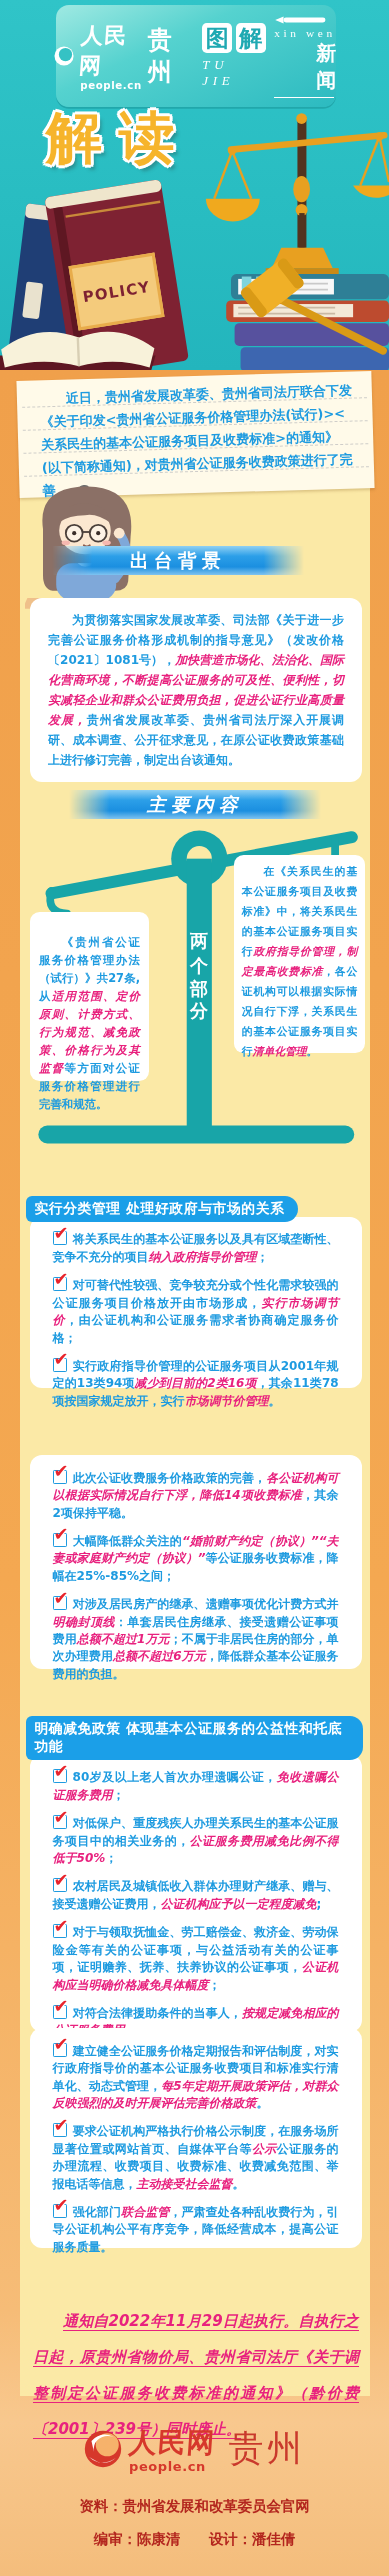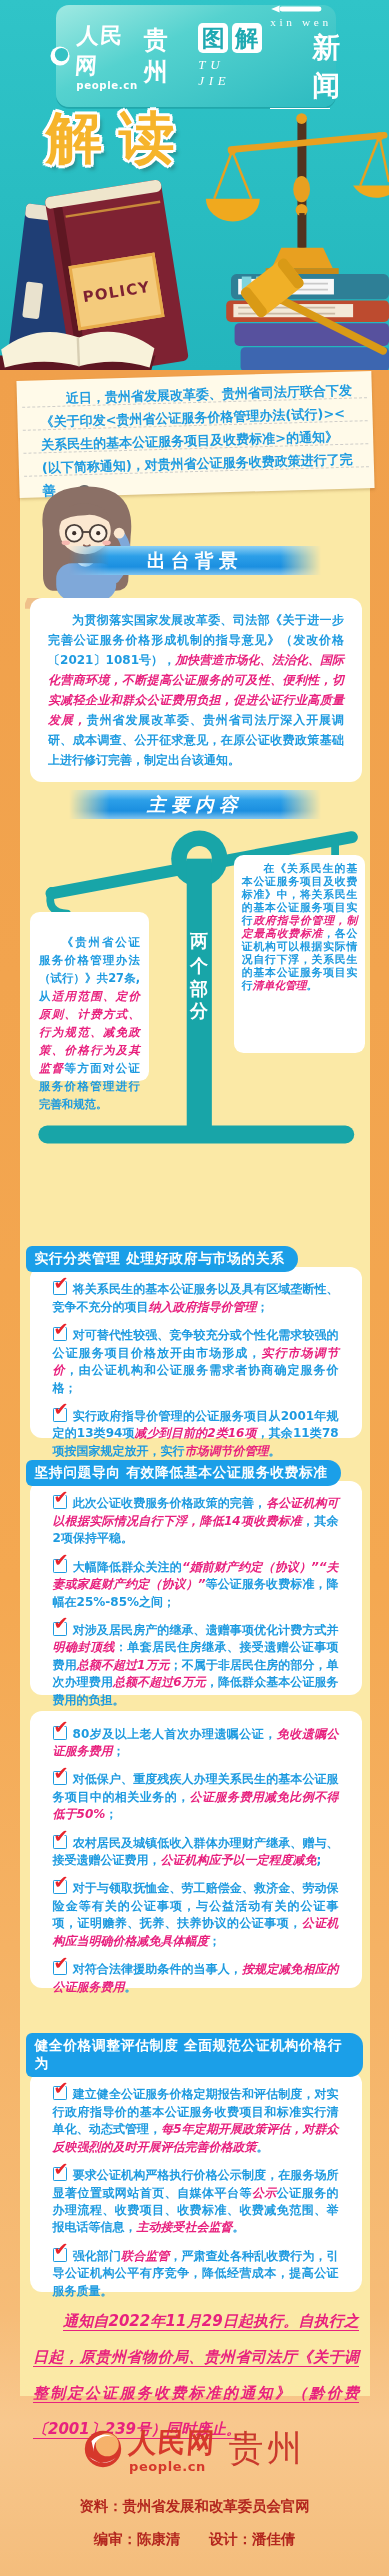--- a/index.html
+++ b/index.html
@@ -18,21 +18,21 @@
   .brand-region{color:#fff;font-weight:bold;font-size:24px;margin-left:6px;letter-spacing:2.4px;}
   .brand-divider{width:1.8px;height:71px;background:#fff;opacity:.95;margin:0 8.4px 0 9.6px;border-radius:1.2px;}
   .tujie{display:flex;flex-direction:column;align-items:center;}
   .tujie-boxes{display:flex;gap:3.6px;}
   .tujie-box{width:30px;height:30px;background:#fff;border-radius:4.8px;display:flex;align-items:center;justify-content:center;
     color:#1FA9B2;font-size:23px;font-weight:bold;}
   .tujie-latin{color:#fff;font-family:"Liberation Serif",serif;font-style:italic;font-size:13px;letter-spacing:4.8px;margin-top:3.6px;}
   .xinwen{display:flex;flex-direction:column;align-items:flex-start;margin-left:8.4px;}
   .pen-icon{width:55px;height:12px;margin-bottom:1.2px;}
   .xinwen-latin{color:#fff;font-family:"Liberation Serif",serif;font-size:11.4px;letter-spacing:3.6px;}
-  .xinwen-cn{color:#fff;font-weight:bold;font-size:28px;letter-spacing:2.4px;margin-top:1.2px;margin-left:42px;}
+  .xinwen-cn{color:#fff;font-weight:bold;font-size:20px;letter-spacing:2.4px;margin-top:1.2px;margin-left:42px;}
   .xinwen-rule{width:60px;height:1.2px;background:#fff;margin-top:2.4px;}
 
   .main-title{position:absolute;left:46px;top:101px;font-size:56px;font-weight:900;color:#F6B42B;letter-spacing:17px;
     text-shadow:-2.4px -2.4px 0 #fff,2.4px -2.4px 0 #fff,-2.4px 2.4px 0 #fff,2.4px 2.4px 0 #fff,0 -3px 0 #fff,0 3px 0 #fff,-3px 0 0 #fff,3px 0 0 #fff,4.2px 5.4px 3.6px rgba(40,90,90,.45);}
   .hero-svg{position:absolute;left:0;top:111px;width:389px;height:261px;}
   .policy-box{position:absolute;left:73px;top:259px;width:81px;height:59px;background:#F4CB7C;border:3.6px solid #E8AC4B;
     transform:rotate(-9deg);display:flex;align-items:center;justify-content:center;
     color:#7E2232;font-weight:900;font-size:15px;letter-spacing:1.2px;}
 
   
@@ -43,38 +43,38 @@
   .paper{position:absolute;left:18px;top:376px;width:355px;height:117px;background:#FFFAE9;transform:rotate(-1.6deg);
     box-shadow:0 1.8px 3px rgba(120,70,10,.25);}
   .paper-line{position:absolute;left:4.8px;right:4.8px;border-top:1.2px dashed #BFBFBF;opacity:.75;}
   .intro-text{position:absolute;left:23px;right:18px;top:7.2px;color:#1E9BE0;font-weight:bold;font-size:13px;line-height:23px;text-indent:2em;}
 
   
   .banner{position:absolute;height:29px;line-height:29px;text-align:center;color:#fff;font-size:18.6px;font-weight:900;letter-spacing:5.4px;
     background:linear-gradient(180deg,#8FD0F4 0%,#2C9FE8 35%,#1B8FE0 72%,#7FC3F0 100%);
     -webkit-mask:linear-gradient(90deg,transparent 0,#000 16%,#000 84%,transparent 100%);
     mask:linear-gradient(90deg,transparent 0,#000 16%,#000 84%,transparent 100%);}
-  .banner-bg{left:69px;top:546px;width:252px;}
+  .banner-bg{left:52px;top:546px;width:252px;}
   .banner-content{left:69px;top:790px;width:252px;font-style:italic;}
   .banner-features{left:33px;top:1201px;width:323px;letter-spacing:3px;}
 
   .white-card{position:absolute;background:#fff;border-radius:12px;box-sizing:border-box;color:#1E9BE0;font-weight:bold;}
   .bg-card{left:30px;top:598px;width:332px;min-height:145px;padding:12px 18px;font-size:12px;line-height:20px;text-indent:2em;text-align:justify;}
 
   .hl{color:#E8217E;font-style:italic;}
 
   
   .girl-svg{position:absolute;left:25px;top:478px;width:129px;height:132px;}
 
   
   .scale-svg{position:absolute;left:0;top:812px;width:389px;height:347px;}
   .scale-label{position:absolute;left:186px;top:918px;width:26px;height:204px;writing-mode:vertical-rl;text-orientation:upright;
     color:#fff;font-size:18px;font-weight:900;letter-spacing:23px;text-align:left;line-height:26px;}
   .left-card{left:30px;top:912px;width:119px;height:169px;border-radius:9.6px;padding:21px 9px;font-size:11.4px;line-height:18px;text-indent:2em;text-align:justify;}
-  .right-card{left:234px;top:855px;width:131px;height:198px;border-radius:9.6px;padding:7.2px 7.8px;font-size:10.8px;line-height:13px;text-indent:2em;text-align:justify;}
+  .right-card{left:234px;top:855px;width:131px;height:198px;border-radius:9.6px;padding:7.2px 7.8px;font-size:10.8px;line-height:20px;text-indent:2em;text-align:justify;}
 
   
   .group{position:absolute;left:26px;width:337px;}
   .pill{display:inline-block;position:relative;z-index:2;background:#1B9FE8;color:#fff;font-size:13.8px;font-weight:900;
     padding:3.6px 13px 4.2px 8.4px;border-radius:6px 13px 13px 6px;letter-spacing:0.6px;}
   .fcard{position:relative;margin:-4.8px 0 0 3.6px;width:332px;background:#fff;border-radius:12px;padding:14.4px 23px;box-sizing:border-box;}
   .item{color:#1E9BE0;font-weight:bold;font-size:12px;line-height:17.4px;margin-bottom:10.8px;text-align:justify;}
   .item:last-child{margin-bottom:0;}
   .cbx{display:inline-block;position:relative;width:12px;height:12px;border:1.8px solid #1E9BE0;background:#fff;border-radius:1.2px;
     margin-right:6px;vertical-align:-1.8px;}
@@ -240,38 +240,38 @@
     <circle cx="333" cy="78" r="47" fill="#18A5A8"></circle>
     <circle cx="333" cy="78" r="21" fill="#FBE9A6"></circle>
     <rect x="312" y="78" width="42" height="468" fill="#18A5A8"></rect>
     <rect x="64" y="524" width="528" height="30" rx="15" fill="#18A5A8"></rect>
   </svg>
   <div class="scale-label">两个部分</div>
   <div class="white-card left-card"><span>《贵州省公证服务价格管理办法（试行）》共27条,从</span><span class="hl">适用范围、定价原则、计费方式、行为规范、减免政策、价格行为及其监督</span><span>等方面对公证服务价格管理进行完善和规范。</span></div>
   <div class="white-card right-card"><span>在《关系民生的基本公证服务项目及收费标准》中，将关系民生的基本公证服务项目实行</span><span class="hl">政府指导价管理，制定最高收费标准</span><span>，各公证机构可以根据实际情况自行下浮，关系民生的基本公证服务项目实行</span><span class="hl">清单化管理</span><span>。</span></div>
 
   <div>
-      <div class="group" style="top: 1246px;"><div class="pill">实行分类管理  处理好政府与市场的关系</div><div class="fcard" style="height: 171px;">
+      <div class="group" style="top: 1196px;"><div class="pill">实行分类管理  处理好政府与市场的关系</div><div class="fcard" style="height: 171px;">
           <div class="item"><span class="cbx"><span class="ck">✔</span></span><span>将关系民生的基本公证服务以及具有区域垄断性、竞争不充分的项目</span><span class="hl">纳入政府指导价管理</span><span>；</span></div>
           <div class="item"><span class="cbx"><span class="ck">✔</span></span><span>对可替代性较强、竞争较充分或个性化需求较强的公证服务项目价格放开由市场形成，</span><span class="hl">实行市场调节价</span><span>，由公证机构和公证服务需求者协商确定服务价格；</span></div>
           <div class="item"><span class="cbx"><span class="ck">✔</span></span><span>实行政府指导价管理的公证服务项目从2001年规定的13类94项</span><span class="hl">减少到目前的2类16项</span><span>，其余11类78项按国家规定放开，实行</span><span class="hl">市场调节价管理</span><span>。</span></div>
         </div></div>
-      <div class="group" style="top: 1460px;"><div class="pill">坚持问题导向  有效降低基本公证服务收费标准</div><div class="fcard" style="height: 214px;">
+      <div class="group" style="top: 1460px;"><div class="fcard" style="height: 214px;">
           <div class="item"><span class="cbx"><span class="ck">✔</span></span><span>此次公证收费服务价格政策的完善，</span><span class="hl">各公证机构可以根据实际情况自行下浮，降低14项收费标准</span><span>，其余2项保持平稳。</span></div>
           <div class="item"><span class="cbx"><span class="ck">✔</span></span><span>大幅降低群众关注的</span><span class="hl">“婚前财产约定（协议）”“夫妻或家庭财产约定（协议）”</span><span>等公证服务收费标准，降幅在25%-85%之间；</span></div>
           <div class="item"><span class="cbx"><span class="ck">✔</span></span><span>对涉及居民房产的继承、遗赠事项优化计费方式并</span><span class="hl">明确封顶线</span><span>：单套居民住房继承、接受遗赠公证事项费用</span><span class="hl">总额不超过1万元</span><span>；不属于非居民住房的部分，单次办理费用</span><span class="hl">总额不超过6万元</span><span>，降低群众基本公证服务费用的负担。</span></div>
         </div></div>
-      <div class="group" style="top: 1716px;"><div class="fcard" style="height: 277px;">
+      <div class="group" style="top: 1716px;"><div class="pill">明确减免政策  体现基本公证服务的公益性和托底功能</div><div class="fcard" style="height: 277px;">
           <div class="item"><span class="cbx"><span class="ck">✔</span></span><span>80岁及以上老人首次办理遗嘱公证，</span><span class="hl">免收遗嘱公证服务费用</span><span>；</span></div>
           <div class="item"><span class="cbx"><span class="ck">✔</span></span><span>对低保户、重度残疾人办理关系民生的基本公证服务项目中的相关业务的，</span><span class="hl">公证服务费用减免比例不得低于50%</span><span>；</span></div>
           <div class="item"><span class="cbx"><span class="ck">✔</span></span><span>农村居民及城镇低收入群体办理财产继承、赠与、接受遗赠公证费用，</span><span class="hl">公证机构应予以一定程度减免</span><span>;</span></div>
           <div class="item"><span class="cbx"><span class="ck">✔</span></span><span>对于与领取抚恤金、劳工赔偿金、救济金、劳动保险金等有关的公证事项，与公益活动有关的公证事项，证明赡养、抚养、扶养协议的公证事项，</span><span class="hl">公证机构应当明确价格减免具体幅度</span><span>；</span></div>
           <div class="item"><span class="cbx"><span class="ck">✔</span></span><span>对符合法律援助条件的当事人，</span><span class="hl">按规定减免相应的公证服务费用</span><span>。</span></div>
         </div></div>
-      <div class="group" style="top: 2033px;"><div class="pill">健全价格调整评估制度  全面规范公证机构价格行为</div><div class="fcard" style="height: 220px;">
+      <div class="group" style="top: 2033px;"><div class="fcard" style="height: 220px;">
           <div class="item"><span class="cbx"><span class="ck">✔</span></span><span>建立健全公证服务价格定期报告和评估制度，对实行政府指导价的基本公证服务收费项目和标准实行清单化、动态式管理，</span><span class="hl">每5年定期开展政策评估，对群众反映强烈的及时开展评估完善价格政策</span><span>。</span></div>
           <div class="item"><span class="cbx"><span class="ck">✔</span></span><span>要求公证机构严格执行价格公示制度，在服务场所显著位置或网站首页、自媒体平台等</span><span class="hl">公示</span><span>公证服务的办理流程、收费项目、收费标准、收费减免范围、举报电话等信息，</span><span class="hl">主动接受社会监督</span><span>。</span></div>
           <div class="item"><span class="cbx"><span class="ck">✔</span></span><span>强化部门</span><span class="hl">联合监管</span><span>，严肃查处各种乱收费行为，引导公证机构公平有序竞争，降低经营成本，提高公证服务质量。</span></div>
         </div></div>
     </div>
 
   <div class="notice">通知自2022年11月29日起执行。自执行之日起，原贵州省物价局、贵州省司法厅《关于调整制定公证服务收费标准的通知》（黔价费〔2001〕239号）同时废止。</div>
 
   <div class="foot-logo">
     <svg class="foot-swoosh" viewBox="0 0 66 66">

